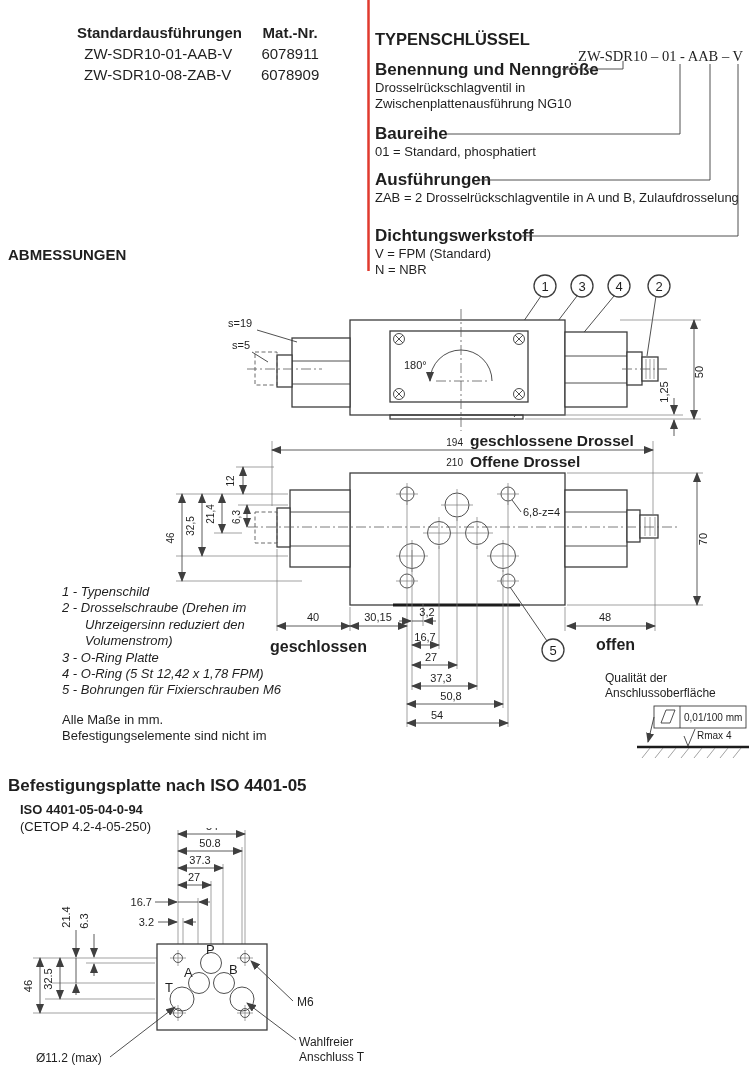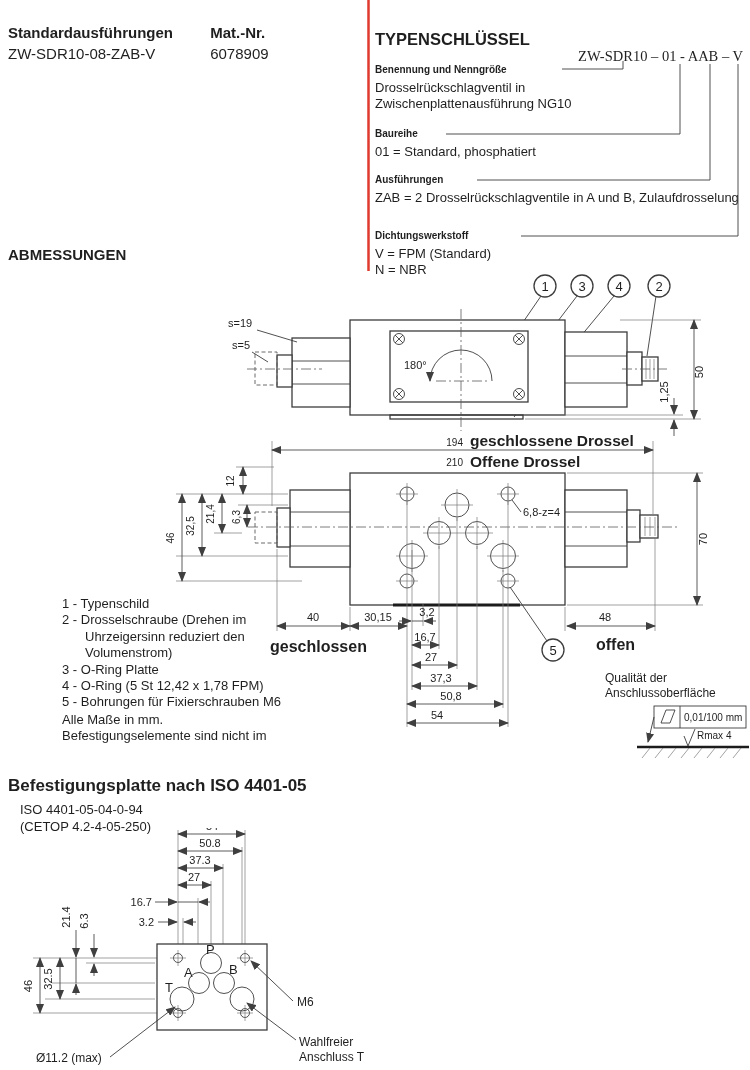--- a/index.html
+++ b/index.html
@@ -1,32 +1,32 @@
 <!DOCTYPE html>
 <html><head>
 <meta charset="utf-8">
 <style>
   html,body{margin:0;padding:0;}
   body{width:750px;height:1070px;position:relative;background:#fff;
        font-family:"Liberation Sans","DejaVu Sans",sans-serif;color:#1f1f1f;overflow:hidden;}
   .abs{position:absolute;}
   
-  .std{left:8px;top:22px;width:362px;font-size:15px;line-height:21px;}
+  .std{left:8px;top:22px;width:362px;font-size:15px;line-height:21px;text-align:center;}
   .std .hdr{font-weight:bold;}
   .c1{display:inline-block;width:198px;}
   
   .tk{left:375px;top:30px;width:372px;}
   .tk-title{font-size:16.5px;font-weight:bold;}
   .tk-code{position:absolute;top:18px;right:4px;font-size:14.5px;white-space:nowrap;font-family:Liberation Serif, serif;}
   .tk-sec{position:absolute;left:0;width:372px;font-size:13px;line-height:16px;}
-  .tk-sec .lbl{font-weight:bold;font-size:10px;margin-bottom:2px;}
+  .tk-sec .lbl{font-weight:bold;font-size:17px;margin-bottom:2px;}
   .h1b{font-size:15px;font-weight:bold;}
   .h2b{font-size:17px;font-weight:bold;}
   .iso-sub{font-size:13px;line-height:17px;}
-  .legend{left:62px;top:596px;width:240px;font-size:13px;line-height:16.4px;}
+  .legend{left:62px;top:584px;width:240px;font-size:13px;line-height:16.4px;font-style:italic;}
   .legend .cont{margin-left:23px;}
   .notes{left:62px;top:712px;width:250px;font-size:13px;line-height:16.4px;}
   
   .out{stroke:#3c3c3c;stroke-width:1.3;fill:none;}
   .outf{stroke:#3c3c3c;stroke-width:1.3;fill:#fff;}
   .thin{stroke:#3c3c3c;stroke-width:0.9;fill:none;}
   .dim{stroke:#4a4a4a;stroke-width:0.9;fill:none;}
   .ext{stroke:#7a7a7a;stroke-width:0.7;fill:none;}
   .cl{stroke:#5a5a5a;stroke-width:0.8;stroke-dasharray:10 3 2 3;fill:none;}
   .hid{stroke:#5a5a5a;stroke-width:0.9;stroke-dasharray:4 2.5;fill:none;}
@@ -36,20 +36,24 @@
   .tb15{font-size:15.5px;font-weight:bold;} .tb16{font-size:16px;font-weight:bold;}
   .mid{text-anchor:middle;} .end{text-anchor:end;}
 </style>
 </head>
 <body>
 
 <div class="abs std">
   <div class="hdr">
     <span class="c1">Standardausführungen</span>
     <span>Mat.-Nr.</span>
+  </div>
+  <div>
+    <span class="c1">ZW-SDR10-01-AAB-V</span>
+    <span>6078911</span>
   </div>
   <div>
     <span class="c1">ZW-SDR10-08-ZAB-V</span>
     <span>6078909</span>
   </div>
 </div>
 
 <div class="abs tk">
   <div class="tk-title">TYPENSCHLÜSSEL</div>
   <div class="tk-code">ZW-SDR10 – 01 - AAB – V</div>
@@ -356,21 +360,21 @@
   <div>3 - O-Ring Platte</div>
   <div>4 - O-Ring (5 St  12,42 x 1,78 FPM)</div>
   <div>5 - Bohrungen für Fixierschrauben M6</div>
 </div>
 <div class="abs notes">
   <div>Alle Maße in mm.</div>
   <div>Befestigungselemente sind nicht im</div>
 </div>
 
 <div class="abs h2b" style="left:8px;top:776px;">Befestigungsplatte nach ISO 4401-05</div>
-<div class="abs iso-sub" style="left:20px;top:801px;">ISO 4401-05-04-0-94</div>
+<div class="abs iso-sub" style="left:20px;top:801px;font-weight:bold;">ISO 4401-05-04-0-94</div>
 <div class="abs iso-sub" style="left:20px;top:818px;text-align:right;">(CETOP 4.2-4-05-250)</div>
 
 <svg class="abs" style="left:0;top:828px;" width="750" height="242" viewBox="0 828 750 242">
 
   <g class="ext">
     <line x1="178" y1="830" x2="178" y2="952"></line>
     <line x1="245" y1="830" x2="245" y2="952"></line>
     <line x1="242" y1="847" x2="242" y2="985"></line>
     <line x1="223" y1="864" x2="223" y2="971"></line>
     <line x1="211" y1="881" x2="211" y2="951"></line>

